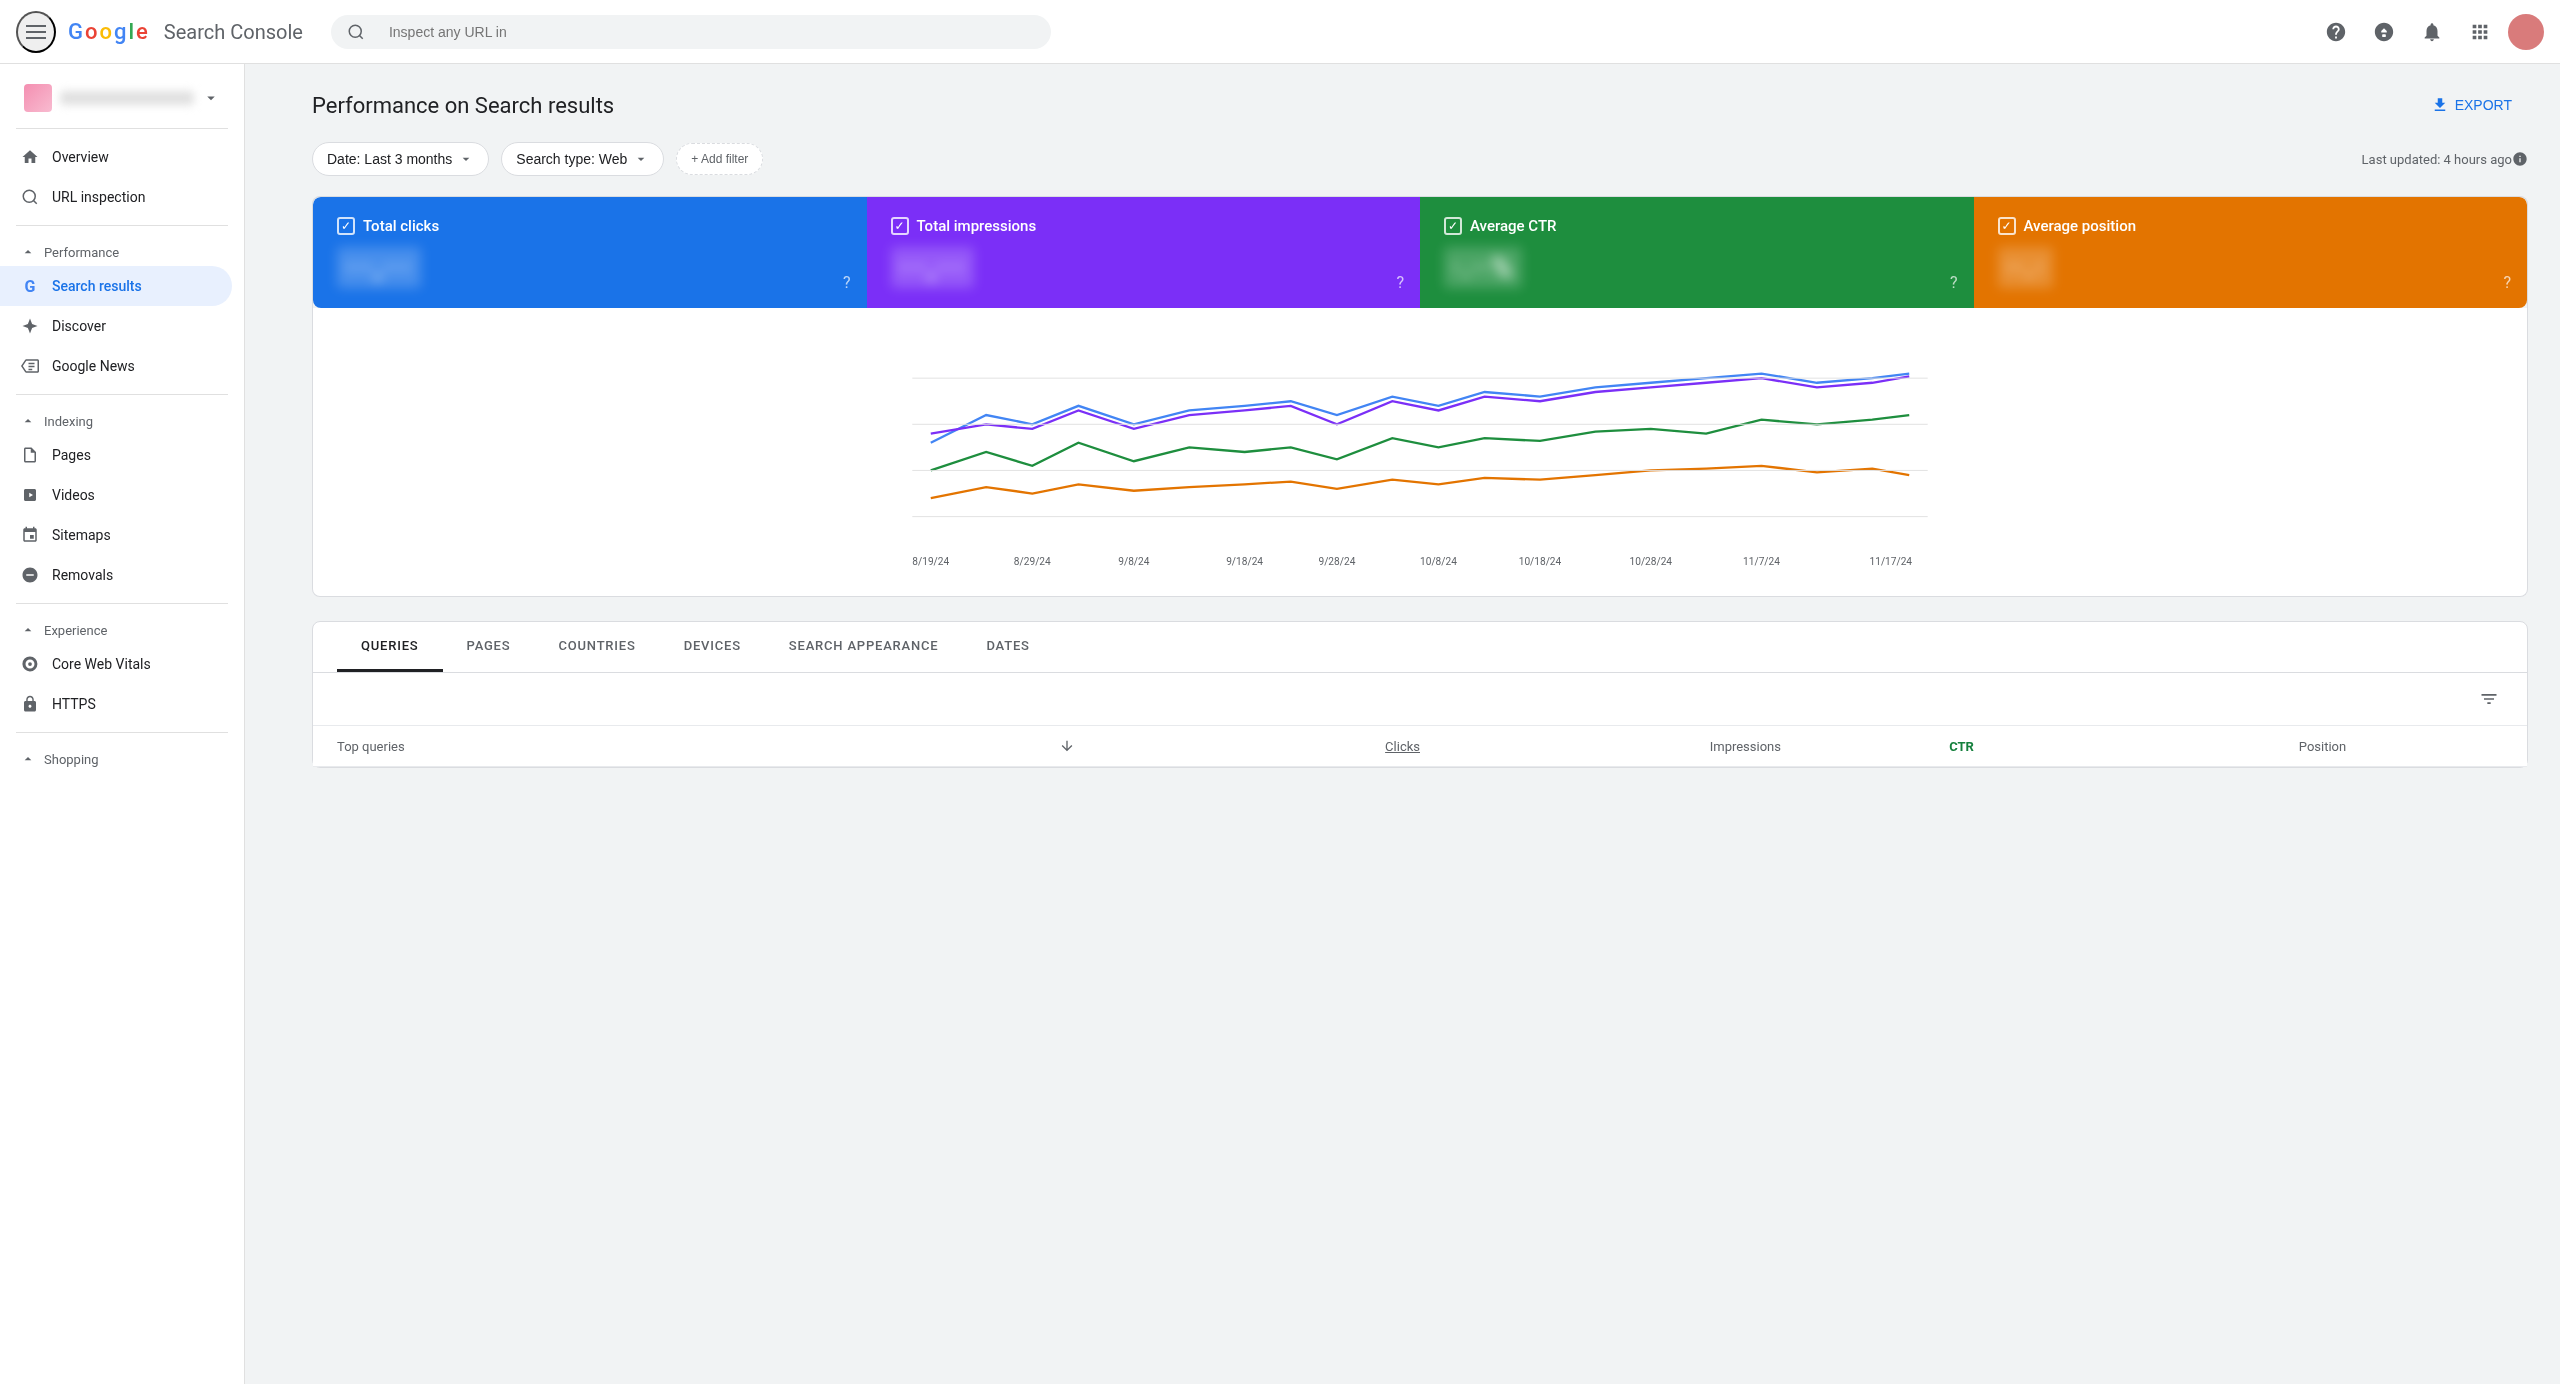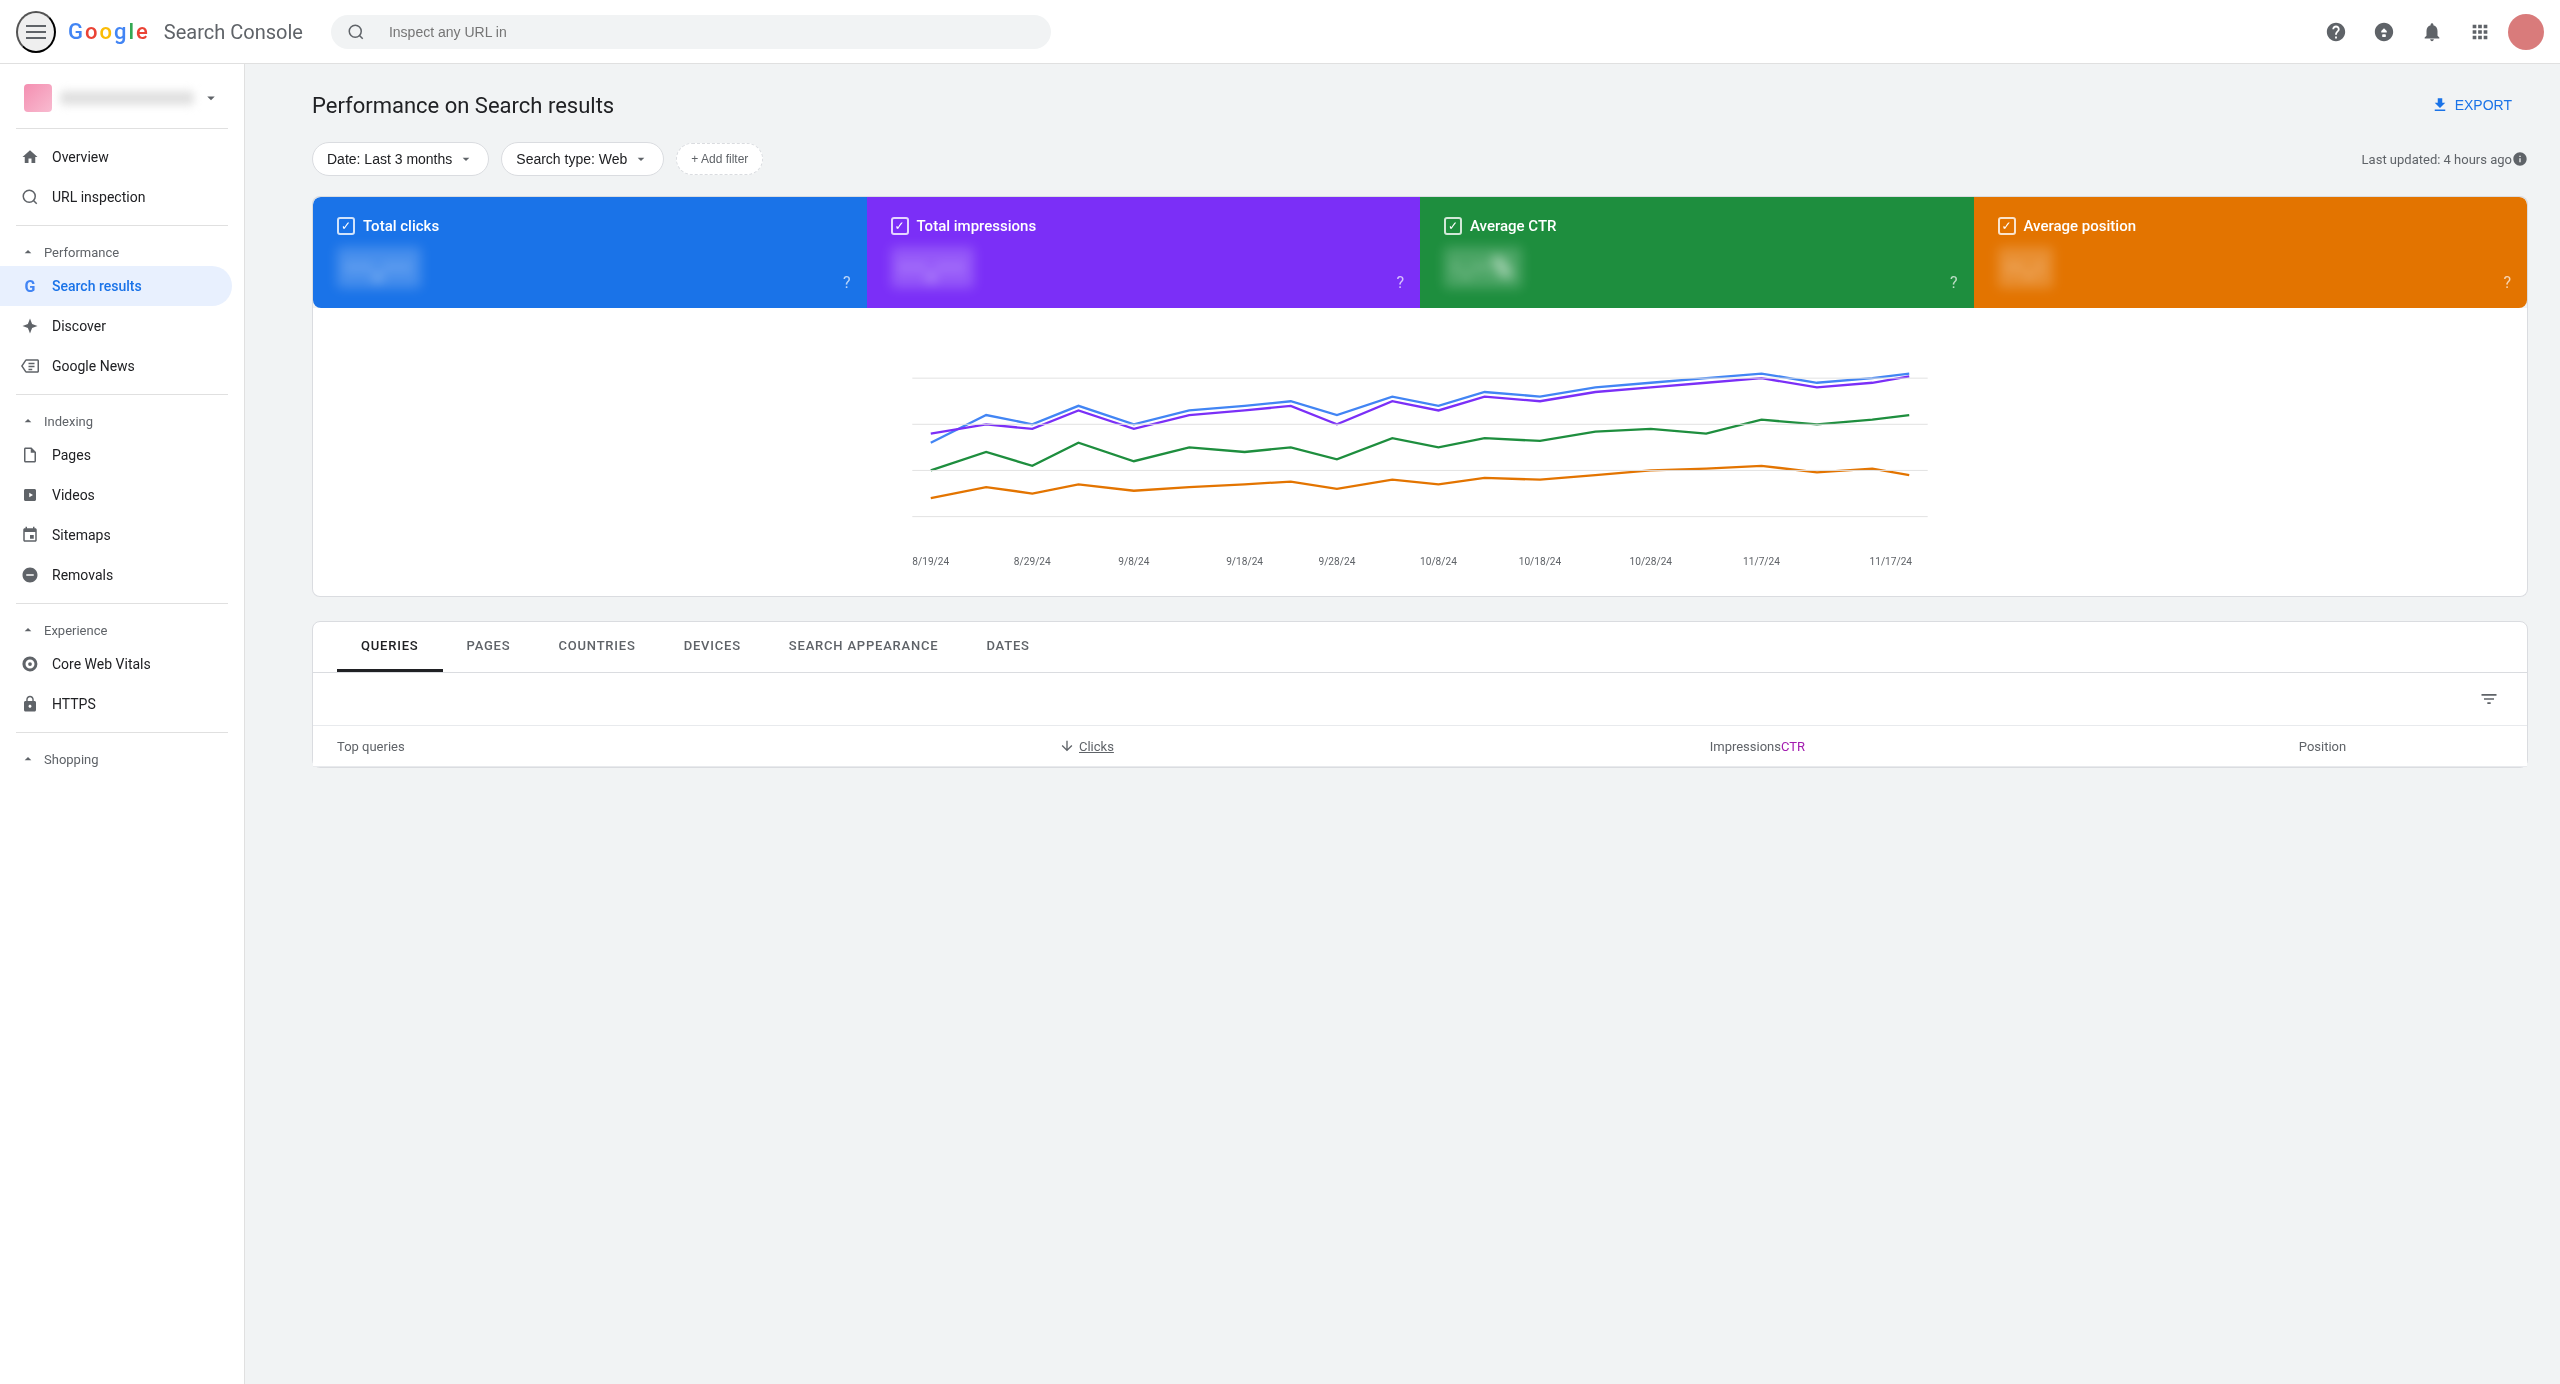--- a/index.html
+++ b/index.html
@@ -119,23 +119,23 @@
     .tab.active { color: #202124; border-bottom-color: #202124; }
     .tabs-toolbar { display: flex; justify-content: flex-end; padding: 12px 24px; border-bottom: 1px solid #e8eaed; }
     .filter-icon-btn { background: none; border: none; cursor: pointer; color: #5f6368; padding: 4px; }
 
     
     .table-header {
       display: flex; align-items: center; padding: 12px 24px;
       border-bottom: 1px solid #e8eaed; background: #fff;
     }
     .table-col-query { flex: 2; color: #5f6368; font-size: 13px; }
-    .table-col-clicks { flex: 1; text-align: right; color: #5f6368; font-size: 13px; display: flex; align-items: center; justify-content: flex-start; gap: 4px; text-decoration: underline; }
+    .table-col-clicks { flex: 1; text-align: right; color: #5f6368; font-size: 13px; display: flex; align-items: center; justify-content: space-between; gap: 4px; text-decoration: underline; }
     .table-col-impressions { flex: 1; text-align: right; color: #5f6368; font-size: 13px; }
-    .table-col-ctr { flex: 1; text-align: left; color: #a21caf; font-size: 13px; }
+    .table-col-ctr { flex: 1; text-align: center; color: #15803d; font-size: 13px; font-weight: bold; }
     .table-col-position { flex: 1; text-align: center; color: #5f6368; font-size: 13px; }
 
     
     .metrics-wrapper { border-radius: 8px 8px 0 0; overflow: hidden; border: 1px solid #dadce0; border-bottom: none; }
 
     
     svg { display: inline-block; vertical-align: middle; }
   </style>
 </head>
 <body>

